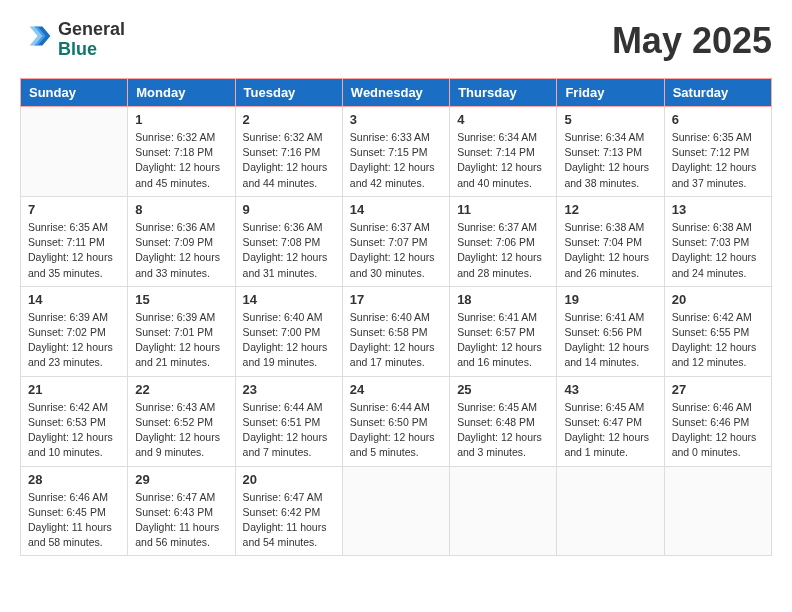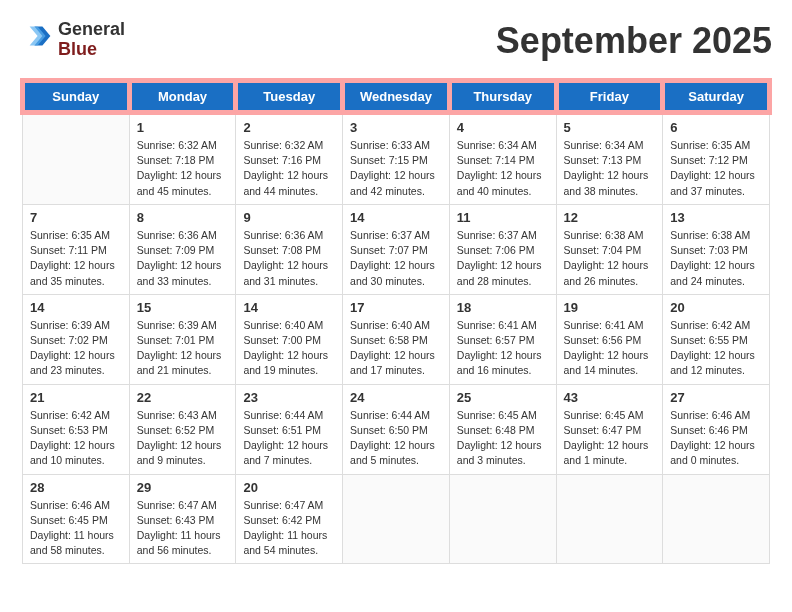--- a/index.html
+++ b/index.html
@@ -26,21 +26,21 @@
       line-height: 1.1;
     }
     .logo-general {
       font-size: 18px;
       font-weight: bold;
       color: #333;
     }
     .logo-blue {
       font-size: 18px;
       font-weight: bold;
-      color: #7f1d1d;
+      color: #0f766e;
     }
     .logo-icon {
       width: 32px;
       height: 32px;
     }
     .title-block {
       text-align: right;
     }
     .month-title {
       font-size: 36px;
@@ -52,24 +52,24 @@
       color: #555;
     }
     .calendar {
       width: 100%;
       border-collapse: collapse;
       border: 1px solid #ccc;
     }
     .calendar th {
       background-color: #1a6fc4;
       color: #fff;
-      text-align: center;
+      text-align: left;
       padding: 6px 8px;
       font-size: 13px;
-      border: 5px solid #fca5a5;
+      border: 1px solid #fca5a5;
     }
     .calendar td {
       vertical-align: top;
       padding: 5px 7px;
       border: 1px solid #ddd;
       width: 14.28%;
       min-height: 80px;
       font-size: 11px;
       color: #333;
     }
@@ -99,21 +99,21 @@
     <svg class="logo-icon" viewBox="0 0 40 40">
       <polygon points="28,8 38,20 28,32 18,32 28,20 18,8" fill="#1a6fc4"></polygon>
       <polygon points="22,8 32,20 22,32 12,32 22,20 12,8" fill="#5aaff0" opacity="0.7"></polygon>
     </svg>
     <div class="logo-text">
       <span class="logo-general">General</span>
       <span class="logo-blue">Blue</span>
     </div>
   </div>
   <div class="title-block">
-    <div class="month-title">September 2025</div>
+    <div class="month-title">May 2025</div>
   </div>
 </div>
 
 <table class="calendar">
   <thead>
     <tr>
     <th>Sunday</th>
         <th>Monday</th>
         <th>Tuesday</th>
         <th>Wednesday</th>

